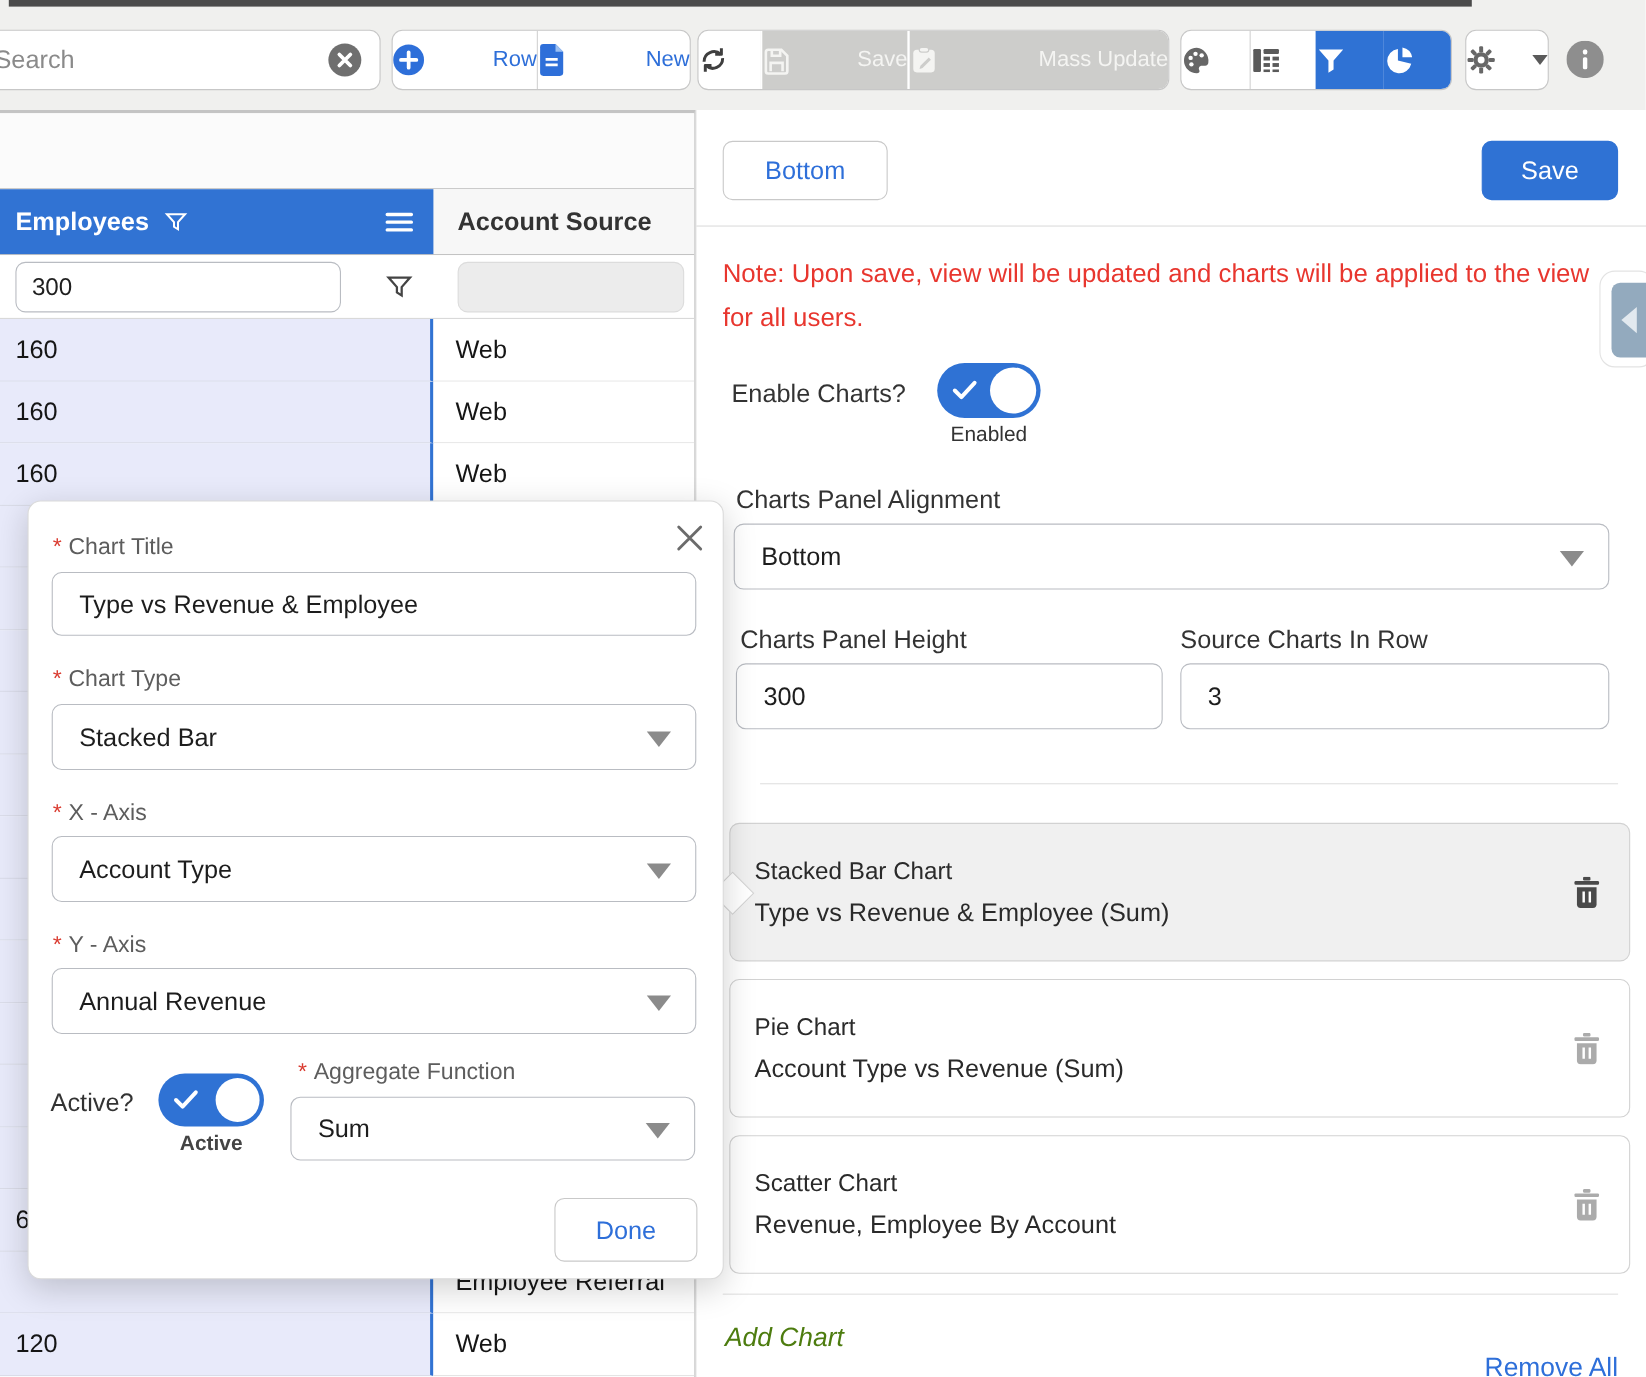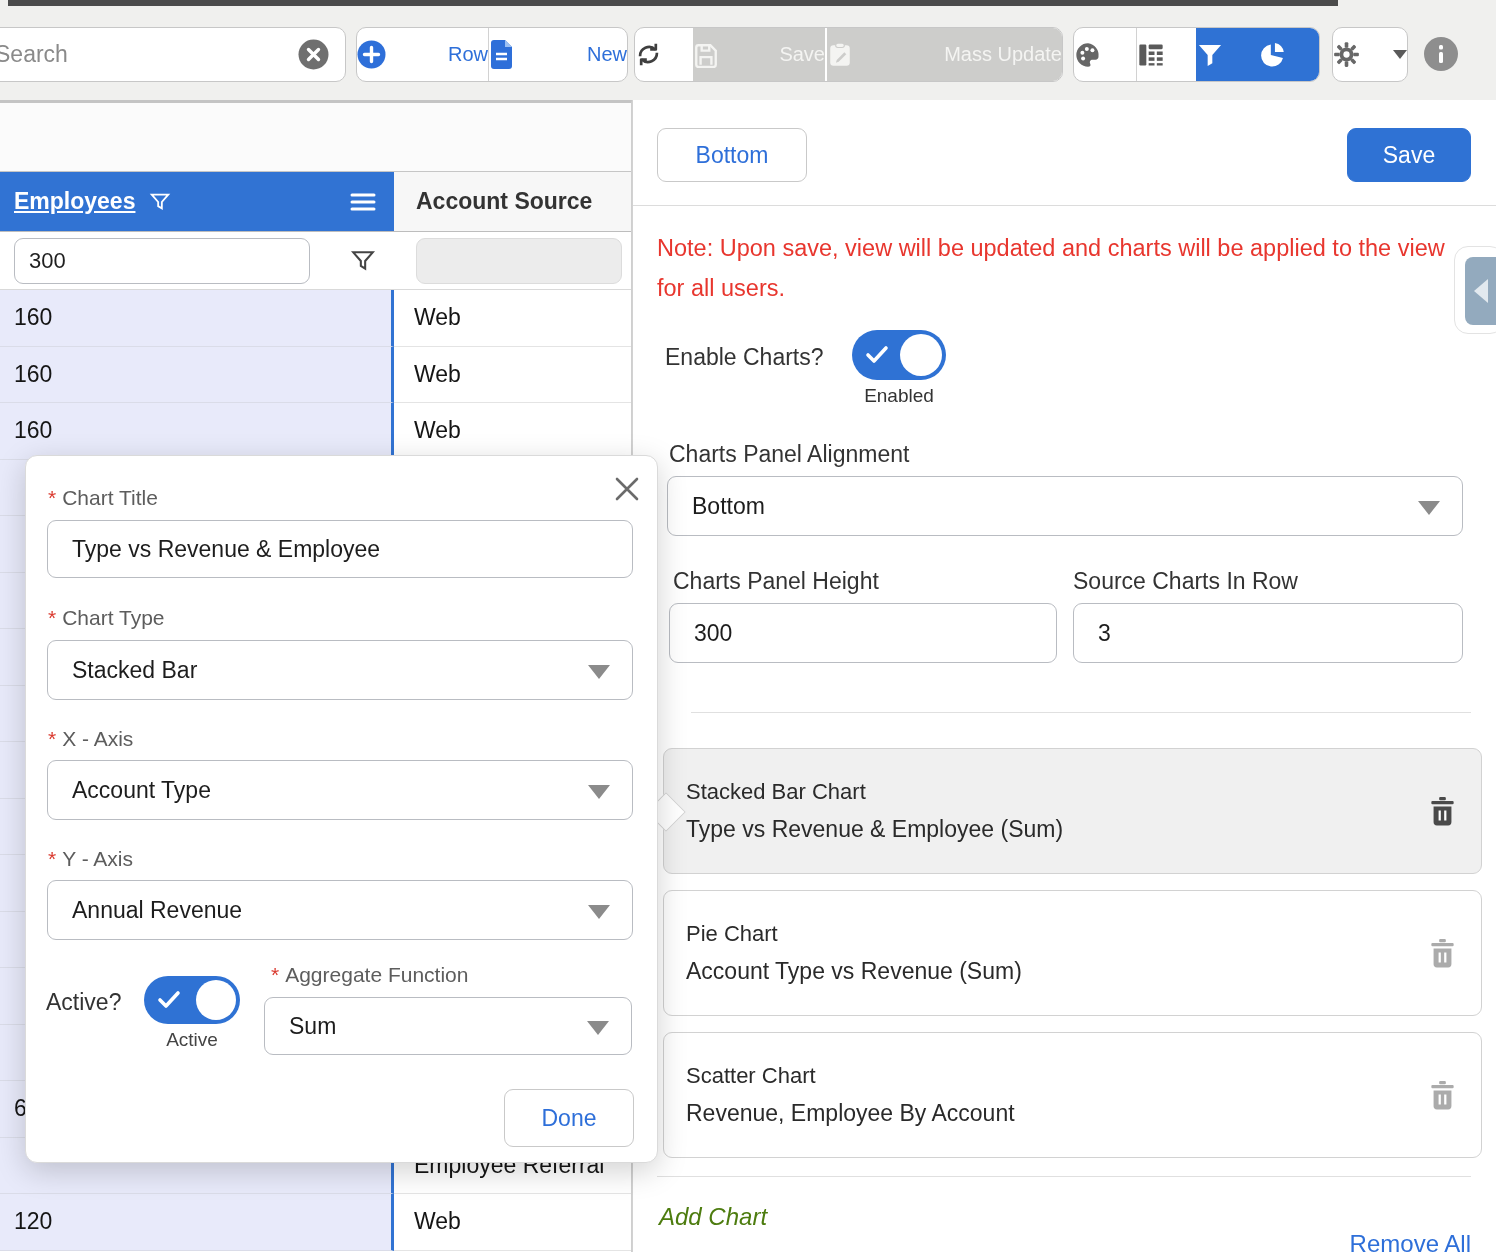--- a/index.html
+++ b/index.html
@@ -20,21 +20,21 @@
   .seg.blue-txt { color:#2e6fd9; }
   .seg.disabled { background:#cdcdcb; color:#f4f4f2; border-left:2px solid #fff; }
   .seg.active-blue { background:#2f72d4; border-left:none; }
   .icon { display:inline-flex; align-items:center; justify-content:center; }
 
   
   #grid-panel { left:0; top:100px; width:632px; height:1152px; background:#fff;
     border-top:3px solid #c4c4c4; border-right:1px solid #cfcfcf; z-index:1; }
   #group-row { left:0; top:0; width:631px; height:69px; background:#fbfbfb; border-bottom:1px solid #c6c6c6; }
   #header-row { left:0; top:69px; width:631px; height:60px; border-bottom:1px solid #bdbdbd; background:#f7f7f7; display:flex; }
-  #col-employees { width:394px; background:#3173d3; color:#fff; display:flex; align-items:center; padding-left:14px;text-decoration:underline; }
+  #col-employees { width:394px; background:#3173d3; color:#fff; display:flex; align-items:center; padding-left:14px; }
   #col-employees .title { font-size:23px; font-weight:bold; }
   #col-employees .menu { margin-left:auto; margin-right:18px; }
   #col-source { flex:1; display:flex; align-items:center; padding-left:22px; font-size:23px; font-weight:bold; color:#333; }
   #filter-row { left:0; top:129px; width:631px; height:58px; background:#fff; border-bottom:1px solid #d9d9d9; }
   #emp-filter { left:14px; top:6px; width:296px; height:46px; border:1px solid #b9bcc2; border-radius:9px;
     font-size:22px; color:#1f1f1f; padding-left:14px; outline:none; }
   #filter-funnel { left:350px; top:16px; }
   #src-filter { left:416px; top:6px; width:206px; height:46px; background:#ececec; border:1px solid #dcdcdc; border-radius:9px; }
   #rows { left:0; top:187px; width:631px; }
   .grow { display:flex; height:56.5px; }
@@ -94,21 +94,21 @@
     transform:rotate(45deg); z-index:49; }
   .f-label { font-size:21px; color:#5d5d5d; }
   .f-label .req { color:#da3b30; margin-right:6px; font-size:21px; }
   #dlg-close { left:586px; top:18px; width:30px; height:30px; cursor:pointer; color:#6b6b6b; }
   #l-title { left:22px; top:30px; } #i-title { left:21px; top:64px; width:586px; height:58px; }
   #l-type  { left:22px; top:150px; } #s-type { left:21px; top:184px; width:586px; height:60px; }
   #l-x     { left:22px; top:271px; } #s-x { left:21px; top:304px; width:586px; height:60px; }
   #l-y     { left:22px; top:391px; } #s-y { left:21px; top:424px; width:586px; height:60px; }
   #l-active { left:20px; top:533px; font-size:23px; color:#333; }
   #t-active { left:118px; top:520px; width:96px; height:48px; }
-  #c-active { left:118px; top:573px; width:96px; text-align:center; font-size:19px; color:#444; }
+  #c-active { left:118px; top:573px; width:96px; text-align:center; font-size:19px; color:#444;font-weight:bold; }
   #l-agg { left:245px; top:507px; }
   #s-agg { left:238px; top:541px; width:368px; height:58px; }
   #dlg-done { left:478px; top:633px; width:130px; height:58px; }
 </style>
 </head>
 <body>
 
 <div id="toolbar" class="abs">
   <div id="topstrip" class="abs"></div>
 

